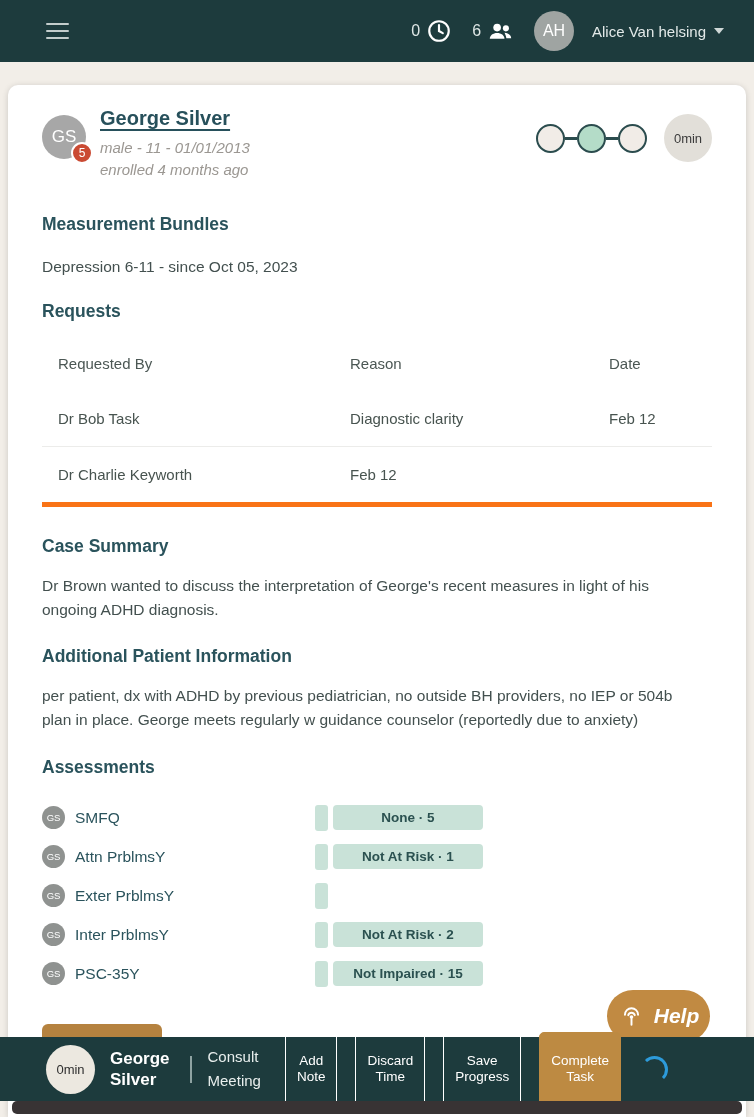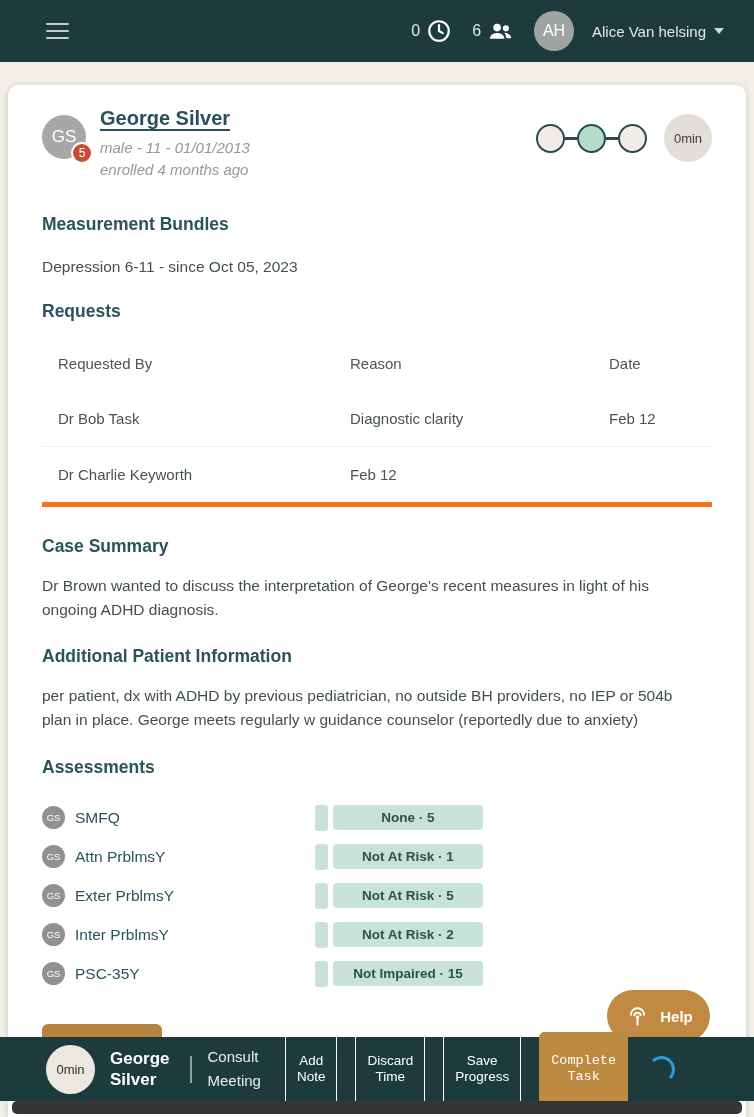--- a/index.html
+++ b/index.html
@@ -98,42 +98,42 @@
     margin-top:31px; background:#b5823f; color:#fff; border:none; border-radius:6px;
     font-family:inherit; font-size:19px; padding:11px 17px; cursor:pointer;
   }
   .sec-disc { margin-top:27px; }
 
   
   .help-btn {
     position:absolute; left:607px; top:990px; width:103px; height:52px;
     background:#c18a42; border-radius:26px; color:#fff;
     display:flex; align-items:center; justify-content:center; gap:9px;
-    font-size:15px; font-weight:bold; cursor:pointer; z-index:5;
+    font-size:21px; font-weight:bold; cursor:pointer; z-index:5;font-style:italic;
   }
 
   
   .footer {
     position:absolute; top:1037px; left:0; right:0; height:64px;
     background:#1d3b3d; display:flex; align-items:center; padding:0 16px; z-index:10;
   }
   .f-timer {
     width:49px; height:49px; border-radius:50%; background:#ece8e0; margin-left:30px; flex:none;
     display:flex; align-items:center; justify-content:center; font-size:13px; color:#2e2e2e;
   }
   .f-name { color:#fff; font-weight:bold; font-size:17px; line-height:21px; margin-left:15px; width:min-content; }
   .f-div { width:2px; height:27px; background:#8ea3a2; margin:0 16px 0 20px; flex:none; }
   .f-task { color:#e9efee; font-size:15px; line-height:24px; width:min-content; }
   .f-buttons { display:flex; align-items:center; gap:18px; margin-left:24px; }
   .f-btn {
     border:1.5px solid #fff; background:transparent; color:#fff; border-radius:5px;
     font-family:inherit; font-size:13.5px; line-height:16px; padding:20px 11px; cursor:pointer;
   }
   .f-btn > span { display:block; width:min-content; margin:0 auto; text-align:center; }
-  .f-btn.primary { background:#bd8a42; border-color:#bd8a42;font-family:Liberation Mono, monospace; }
+  .f-btn.primary { background:#bd8a42; border-color:#bd8a42; }
   .spinner {
     width:27px; height:27px; border-radius:50%; margin-left:20px; flex:none;
     border:3px solid transparent; border-top-color:#2d9bdb; border-right-color:#2d9bdb;
     animation:spin 1s linear infinite;
   }
   @keyframes spin { to { transform:rotate(360deg); } }
 
   .bottom-strip {
     position:absolute; top:1101px; left:12px; right:12px; height:13px;
     background:#383334; border-radius:5px; z-index:11;
@@ -244,21 +244,20 @@
       <div class="mini-seg"></div>
       <div class="result-pill">Not At Risk · 1</div>
     </div>
 
     <div class="assess-row">
       <div class="assess-left">
         <div class="avatar-xs">GS</div>
         <span class="alink">Exter PrblmsY</span>
       </div>
       <div class="mini-seg"></div>
-      <div class="result-pill">Not At Risk · 5</div>
     </div>
 
     <div class="assess-row">
       <div class="assess-left">
         <div class="avatar-xs">GS</div>
         <span class="alink">Inter PrblmsY</span>
       </div>
       <div class="mini-seg"></div>
       <div class="result-pill">Not At Risk · 2</div>
     </div>

